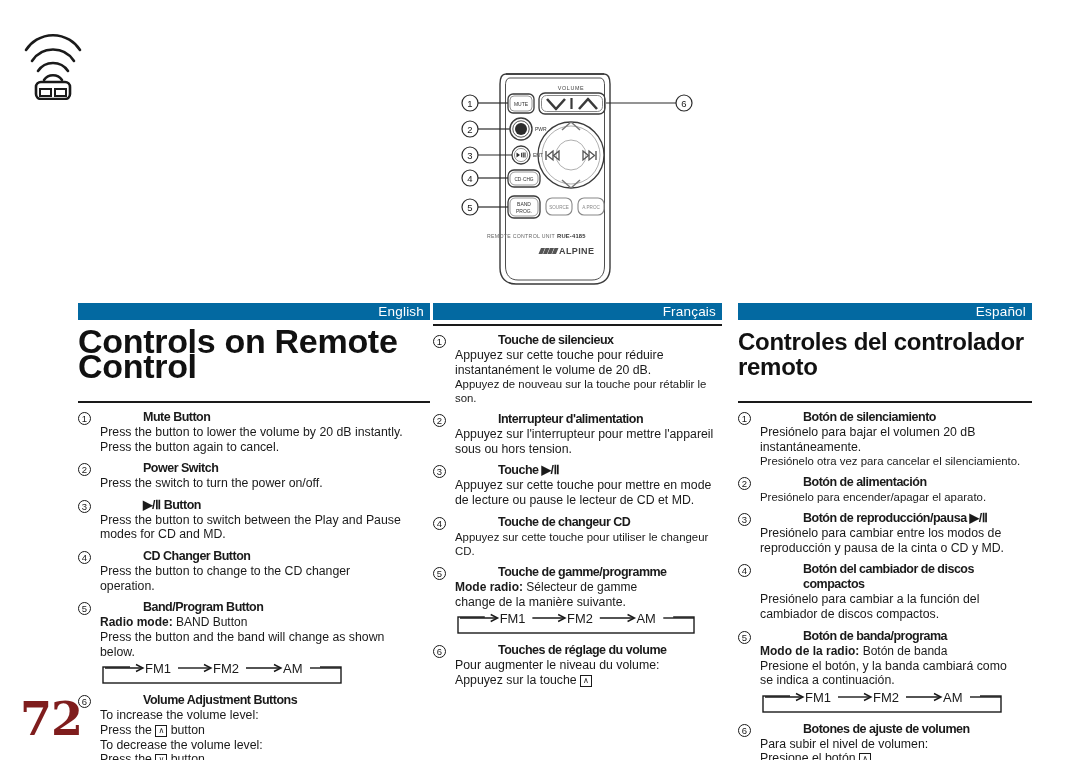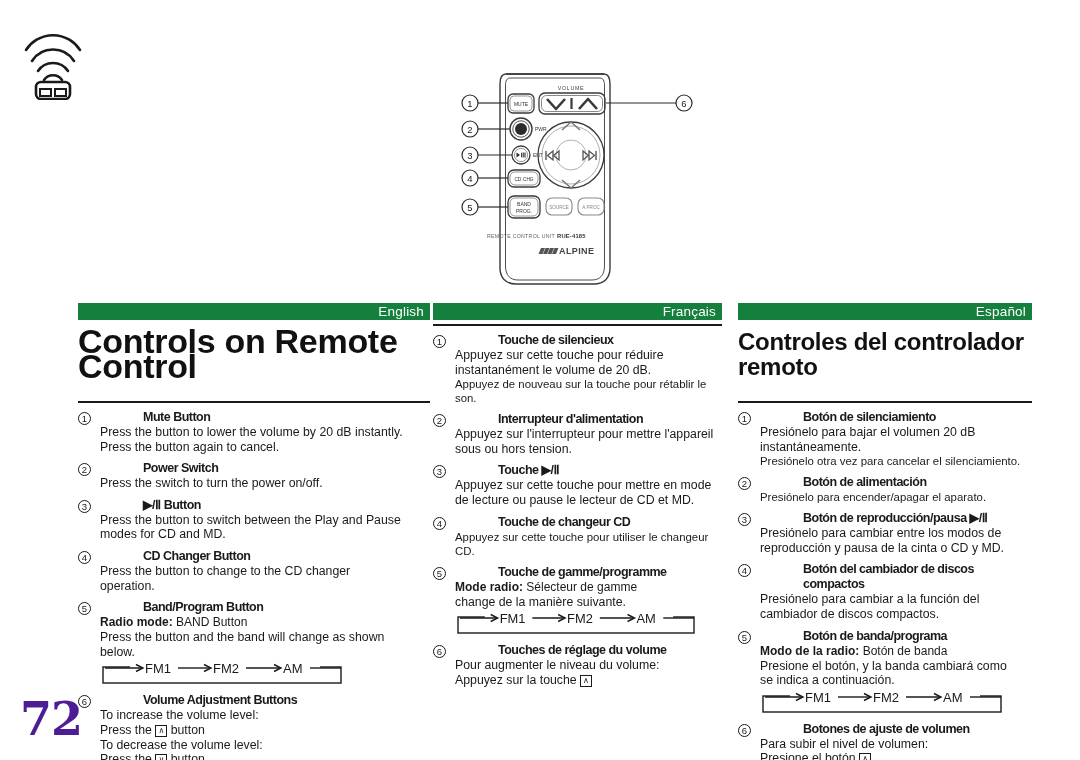--- a/index.html
+++ b/index.html
@@ -36,42 +36,42 @@
 
   
   #page-number {
     position: absolute;
     left: 20px;
     bottom: 18px;
     font-family: "DejaVu Serif", "Liberation Serif", serif;
     font-weight: bold;
     font-size: 46px;
     letter-spacing: -1px;
-    color: #4c1d95;
+    color: #7f1d1d;
     line-height: 1;
   }
 
   
   #columns {
     position: absolute;
     left: 0;
     top: 303px;
     width: 1080px;
     display: flex;
     gap: 0;
   }
   .col {
     box-sizing: border-box;
   }
   .col.english { width: 430px; padding-left: 78px; padding-right: 0px; }
   .col.french  { width: 300px; padding-left: 3px;  padding-right: 8px; }
   .col.spanish { width: 350px; padding-left: 8px;  padding-right: 48px; }
 
   .lang-bar {
-    background: #15803d;
+    background: #0369a1;
     color: #ffffff;
     font-size: 13.5px;
     line-height: 17px;
     height: 17px;
     text-align: right;
     padding-right: 6px;
     box-sizing: border-box;
     letter-spacing: 0.2px;
   }
   .col.english .lang-bar { width: 352px; }

